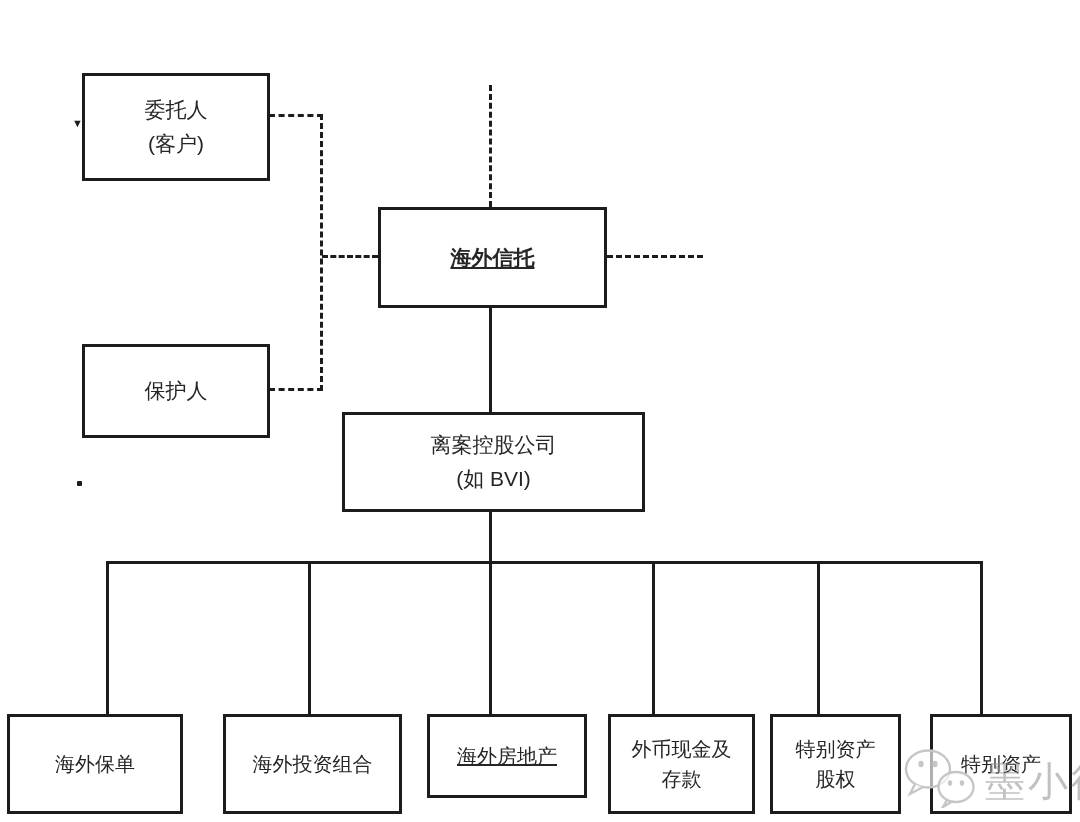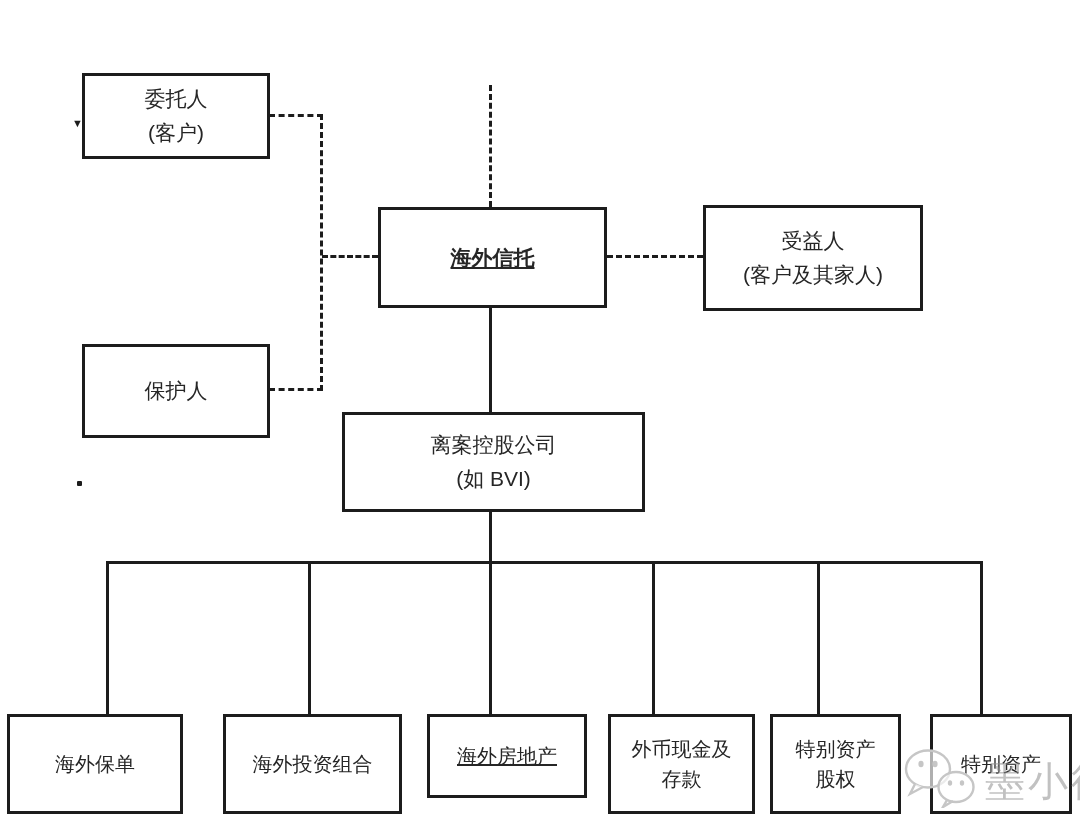--- a/index.html
+++ b/index.html
@@ -42,33 +42,29 @@
   <div class="solid-v" style="left:489px;top:511px;height:52px;"></div>
   <div class="solid-h" style="left:106px;top:561px;width:877px;"></div>
   <div class="solid-v" style="left:106px;top:561px;height:153px;"></div>
   <div class="solid-v" style="left:308px;top:561px;height:153px;"></div>
   <div class="solid-v" style="left:489px;top:561px;height:153px;"></div>
   <div class="solid-v" style="left:652px;top:561px;height:153px;"></div>
   <div class="solid-v" style="left:817px;top:561px;height:153px;"></div>
   <div class="solid-v" style="left:980px;top:561px;height:153px;"></div>
 
 
-  <div class="box" style="left:82px;top:73px;width:188px;height:86px;">
+  <div class="box" style="left:82px;top:73px;width:188px;height:108px;">
     <span>委托人</span>
     <span>(客户)</span>
   </div>
 
   <div class="box" style="left:378px;top:207px;width:229px;height:101px;">
     <span class="bold">海外信托</span>
   </div>
 
-  <div class="box" style="left:703px;top:205px;width:220px;height:106px;">
-    <span>受益人</span>
-    <span>(客户及其家人)</span>
-  </div>
 
   <div class="box" style="left:82px;top:344px;width:188px;height:94px;">
     <span>保护人</span>
   </div>
 
   <div class="box" style="left:342px;top:412px;width:303px;height:100px;">
     <span>离案控股公司</span>
     <span>(如 BVI)</span>
   </div>
 

